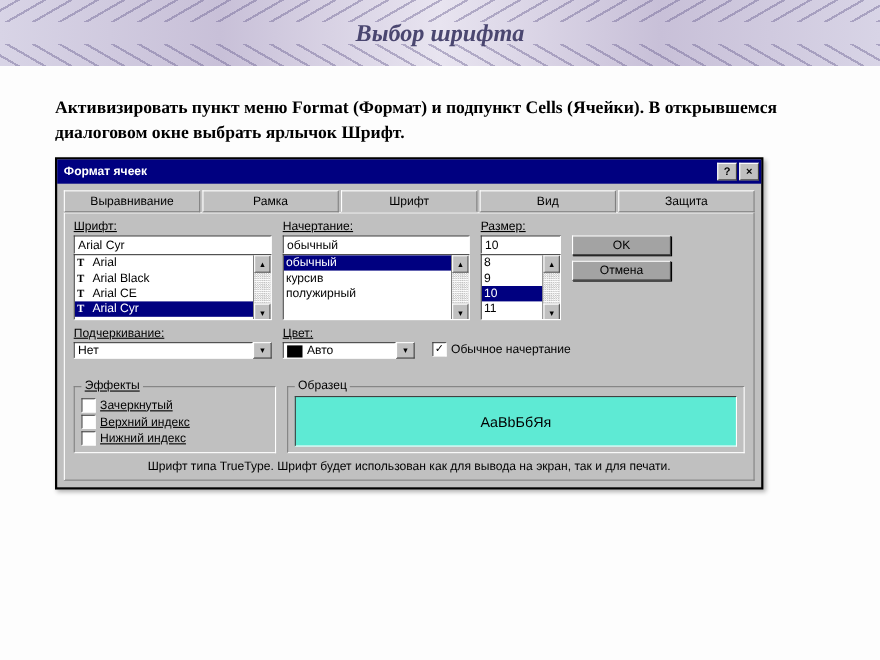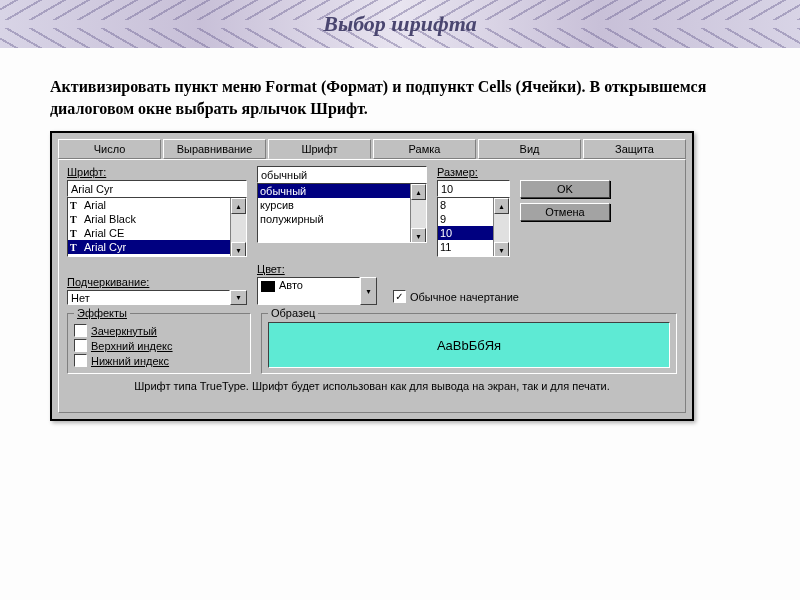--- a/index.html
+++ b/index.html
@@ -5,21 +5,21 @@
   body {
     margin: 0;
     padding: 0;
     font-family: "Times New Roman", serif;
     background: #fdfdfd;
     width: 800px;
     height: 600px;
     overflow: hidden;
   }
   .banner {
-    height: 48px;
+    height: 60px;
     background: linear-gradient(90deg, #d8d4e6 0%, #c8c0d8 25%, #e8e4f0 50%, #c8c0d8 75%, #d8d4e6 100%);
     position: relative;
     display: flex;
     align-items: center;
     justify-content: center;
   }
   .banner::before, .banner::after {
     content: '';
     position: absolute;
     left: 0; right: 0;
@@ -90,21 +90,21 @@
   .tab.active {
     background: #c0c0c0;
     border-bottom: 1px solid #c0c0c0;
     position: relative;
     font-weight: normal;
   }
   .panel {
     border: 1px solid #808080;
     border-top-color: #fff; border-left-color: #fff;
     margin: 0 6px 6px 6px;
-    padding: 6px 8px 18px 8px;
+    padding: 6px 8px 4px 8px;
     background: #c0c0c0;
   }
   .cols { display: flex; gap: 10px; }
   .col { display: flex; flex-direction: column; }
   .lbl { text-decoration: underline; font-size: 11px; margin-bottom: 2px; }
   .sunken {
     border: 1px solid #404040;
     border-right-color: #fff; border-bottom-color: #fff;
     background: #fff;
     font-size: 11px;
@@ -173,21 +173,21 @@
     border:1px solid #404040;
     border-right-color:#fff; border-bottom-color:#fff;
     display:flex; align-items:center; justify-content:center;
     font-size:10px; line-height:1;
   }
   .group {
     border:1px solid #808080;
     border-right-color:#fff; border-bottom-color:#fff;
     padding: 8px 6px 4px 6px;
     position:relative;
-    margin-top:8px;
+    margin-top:25px;
   }
   .group-title {
     position:absolute; top:-7px; left:6px;
     background:#c0c0c0; padding:0 3px; font-size:11px;
   }
   .preview {
     background:#5eead4; border:1px solid #404040;
     border-right-color:#fff; border-bottom-color:#fff;
     height:44px; display:flex; align-items:center; justify-content:center;
     font-family: Arial, sans-serif; font-size:13px;
@@ -199,26 +199,30 @@
 <body>
 
 <div class="banner">
   <div class="banner-title">Выбор шрифта</div>
 </div>
 
 <div class="instructions">Активизировать пункт меню Format (Формат) и подпункт Cells (Ячейки). В открывшемся диалоговом окне выбрать ярлычок Шрифт.</div>
 
 <div class="dialog-wrap">
   <div class="dialog">
+    <div class="titlebar">
+      <span class="titlebar-text">Формат ячеек</span>
+      <span class="titlebar-btn">?</span>
+      <span class="titlebar-btn">×</span>
+    </div>
 
     <div class="tabs">
-      <div class="tab">Число</div>
       <div class="tab">Выравнивание</div>
+      <div class="tab">Рамка</div>
       <div class="tab active">Шрифт</div>
-      <div class="tab">Рамка</div>
       <div class="tab">Вид</div>
       <div class="tab">Защита</div>
     </div>
 
     <div class="panel">
 
       <div class="cols">
 
         <div class="col" style="width:180px">
           <div class="lbl">Шрифт:</div>
@@ -244,20 +248,21 @@
             </div>
             <div class="scrollbar">
               <div class="sb-btn">▴</div>
               <div class="sb-track" style="height:28px"></div>
               <div class="sb-btn">▾</div>
             </div>
           </div>
         </div>
 
         <div class="col" style="width:170px">
+          <div class="lbl">Начертание:</div>
           <input class="sunken" style="height: 17px;" value="обычный">
           <div class="listbox">
             <div class="list-inner">
               <div class="list-item sel">обычный</div>
               <div class="list-item">курсив</div>
               <div class="list-item">полужирный</div>
             </div>
             <div class="scrollbar">
               <div class="sb-btn">▴</div>
               <div class="sb-track" style="height:28px"></div>
@@ -294,21 +299,21 @@
         <div class="col" style="width:180px">
           <div class="lbl">Подчеркивание:</div>
           <div class="combo">
             <div class="sunken" style="height:15px">Нет</div>
             <div class="dd">▾</div>
           </div>
         </div>
         <div class="col" style="width:120px">
           <div class="lbl">Цвет:</div>
           <div class="combo">
-            <div class="sunken" style="height:28px"><span class="color-chip"></span><span>Авто</span></div>
+            <div class="sunken" style="height:15px"><span class="color-chip"></span><span>Авто</span></div>
             <div class="dd">▾</div>
           </div>
         </div>
         <div class="check" style="margin-left:6px; margin-bottom:2px">
           <span class="check-box">✓</span>
           <span>Обычное начертание</span>
         </div>
       </div>
 
       <div class="cols">

